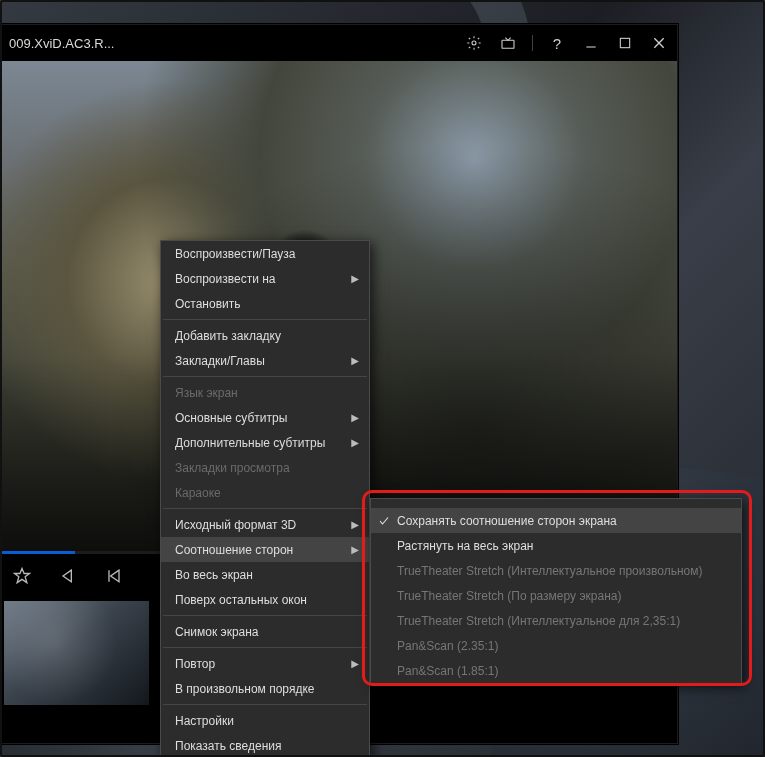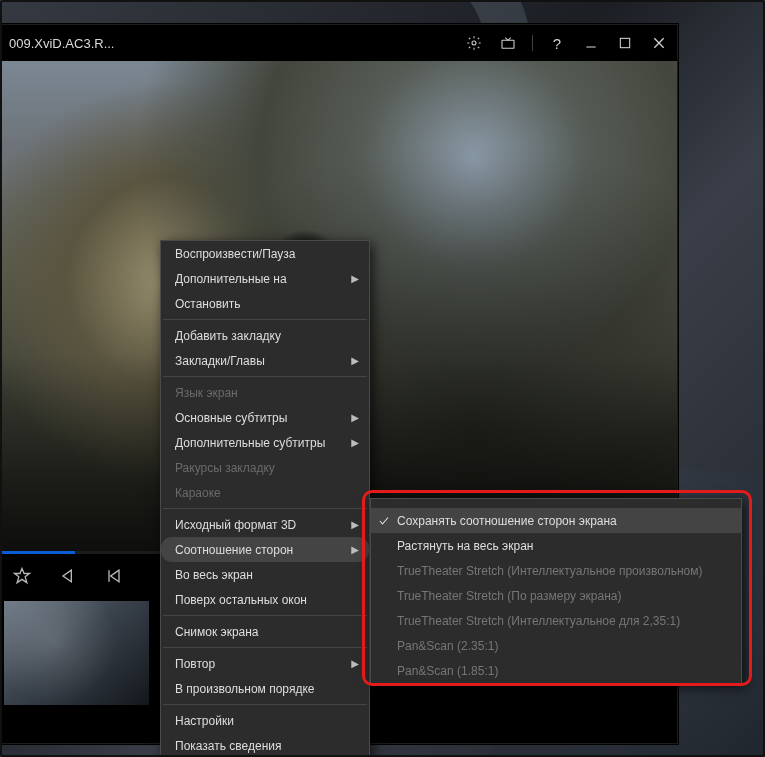--- a/index.html
+++ b/index.html
@@ -158,21 +158,21 @@
       font-size: 12px;
       position: relative;
       white-space: nowrap;
     }
     .mi.disabled { color: #6a6a6a; }
     .mi .arrow {
       margin-left: auto;
       font-size: 10px;
       color: #bcbcbc;
     }
-    .mi.highlight { background: #444; border-radius: 11px; }
+    .mi.highlight { background: #444; }
     .msep { height: 1px; background: #454545; margin: 3px 2px; }
     
     .submenu {
       position: absolute;
       left: 370px;
       top: 498px;
       width: 372px;
       background: #2c2c2c;
       border: 1px solid #4a4a4a;
       box-shadow: 3px 3px 12px rgba(0,0,0,0.7);
@@ -293,21 +293,21 @@
   <div class="thumb-strip">
     <div class="thumb"></div>
   </div>
 </div>
 
 <div class="context-menu" id="ctx">
     <div class="mi">
       <span>Воспроизвести/Пауза</span>
     </div>
     <div class="mi">
-      <span>Дополнительные на</span>
+      <span>Воспроизвести на</span>
       <span class="arrow">▶</span>
     </div>
     <div class="mi">
       <span>Остановить</span>
     </div>
     <div class="msep"></div>
     <div class="mi">
       <span>Добавить закладку</span>
     </div>
     <div class="mi">
@@ -320,21 +320,21 @@
     </div>
     <div class="mi">
       <span>Основные субтитры</span>
       <span class="arrow">▶</span>
     </div>
     <div class="mi">
       <span>Дополнительные субтитры</span>
       <span class="arrow">▶</span>
     </div>
     <div class="mi disabled">
-      <span>Ракурсы закладку</span>
+      <span>Закладки просмотра</span>
     </div>
     <div class="mi disabled">
       <span>Караоке</span>
     </div>
     <div class="msep"></div>
     <div class="mi">
       <span>Исходный формат 3D</span>
       <span class="arrow">▶</span>
     </div>
     <div class="mi highlight">

